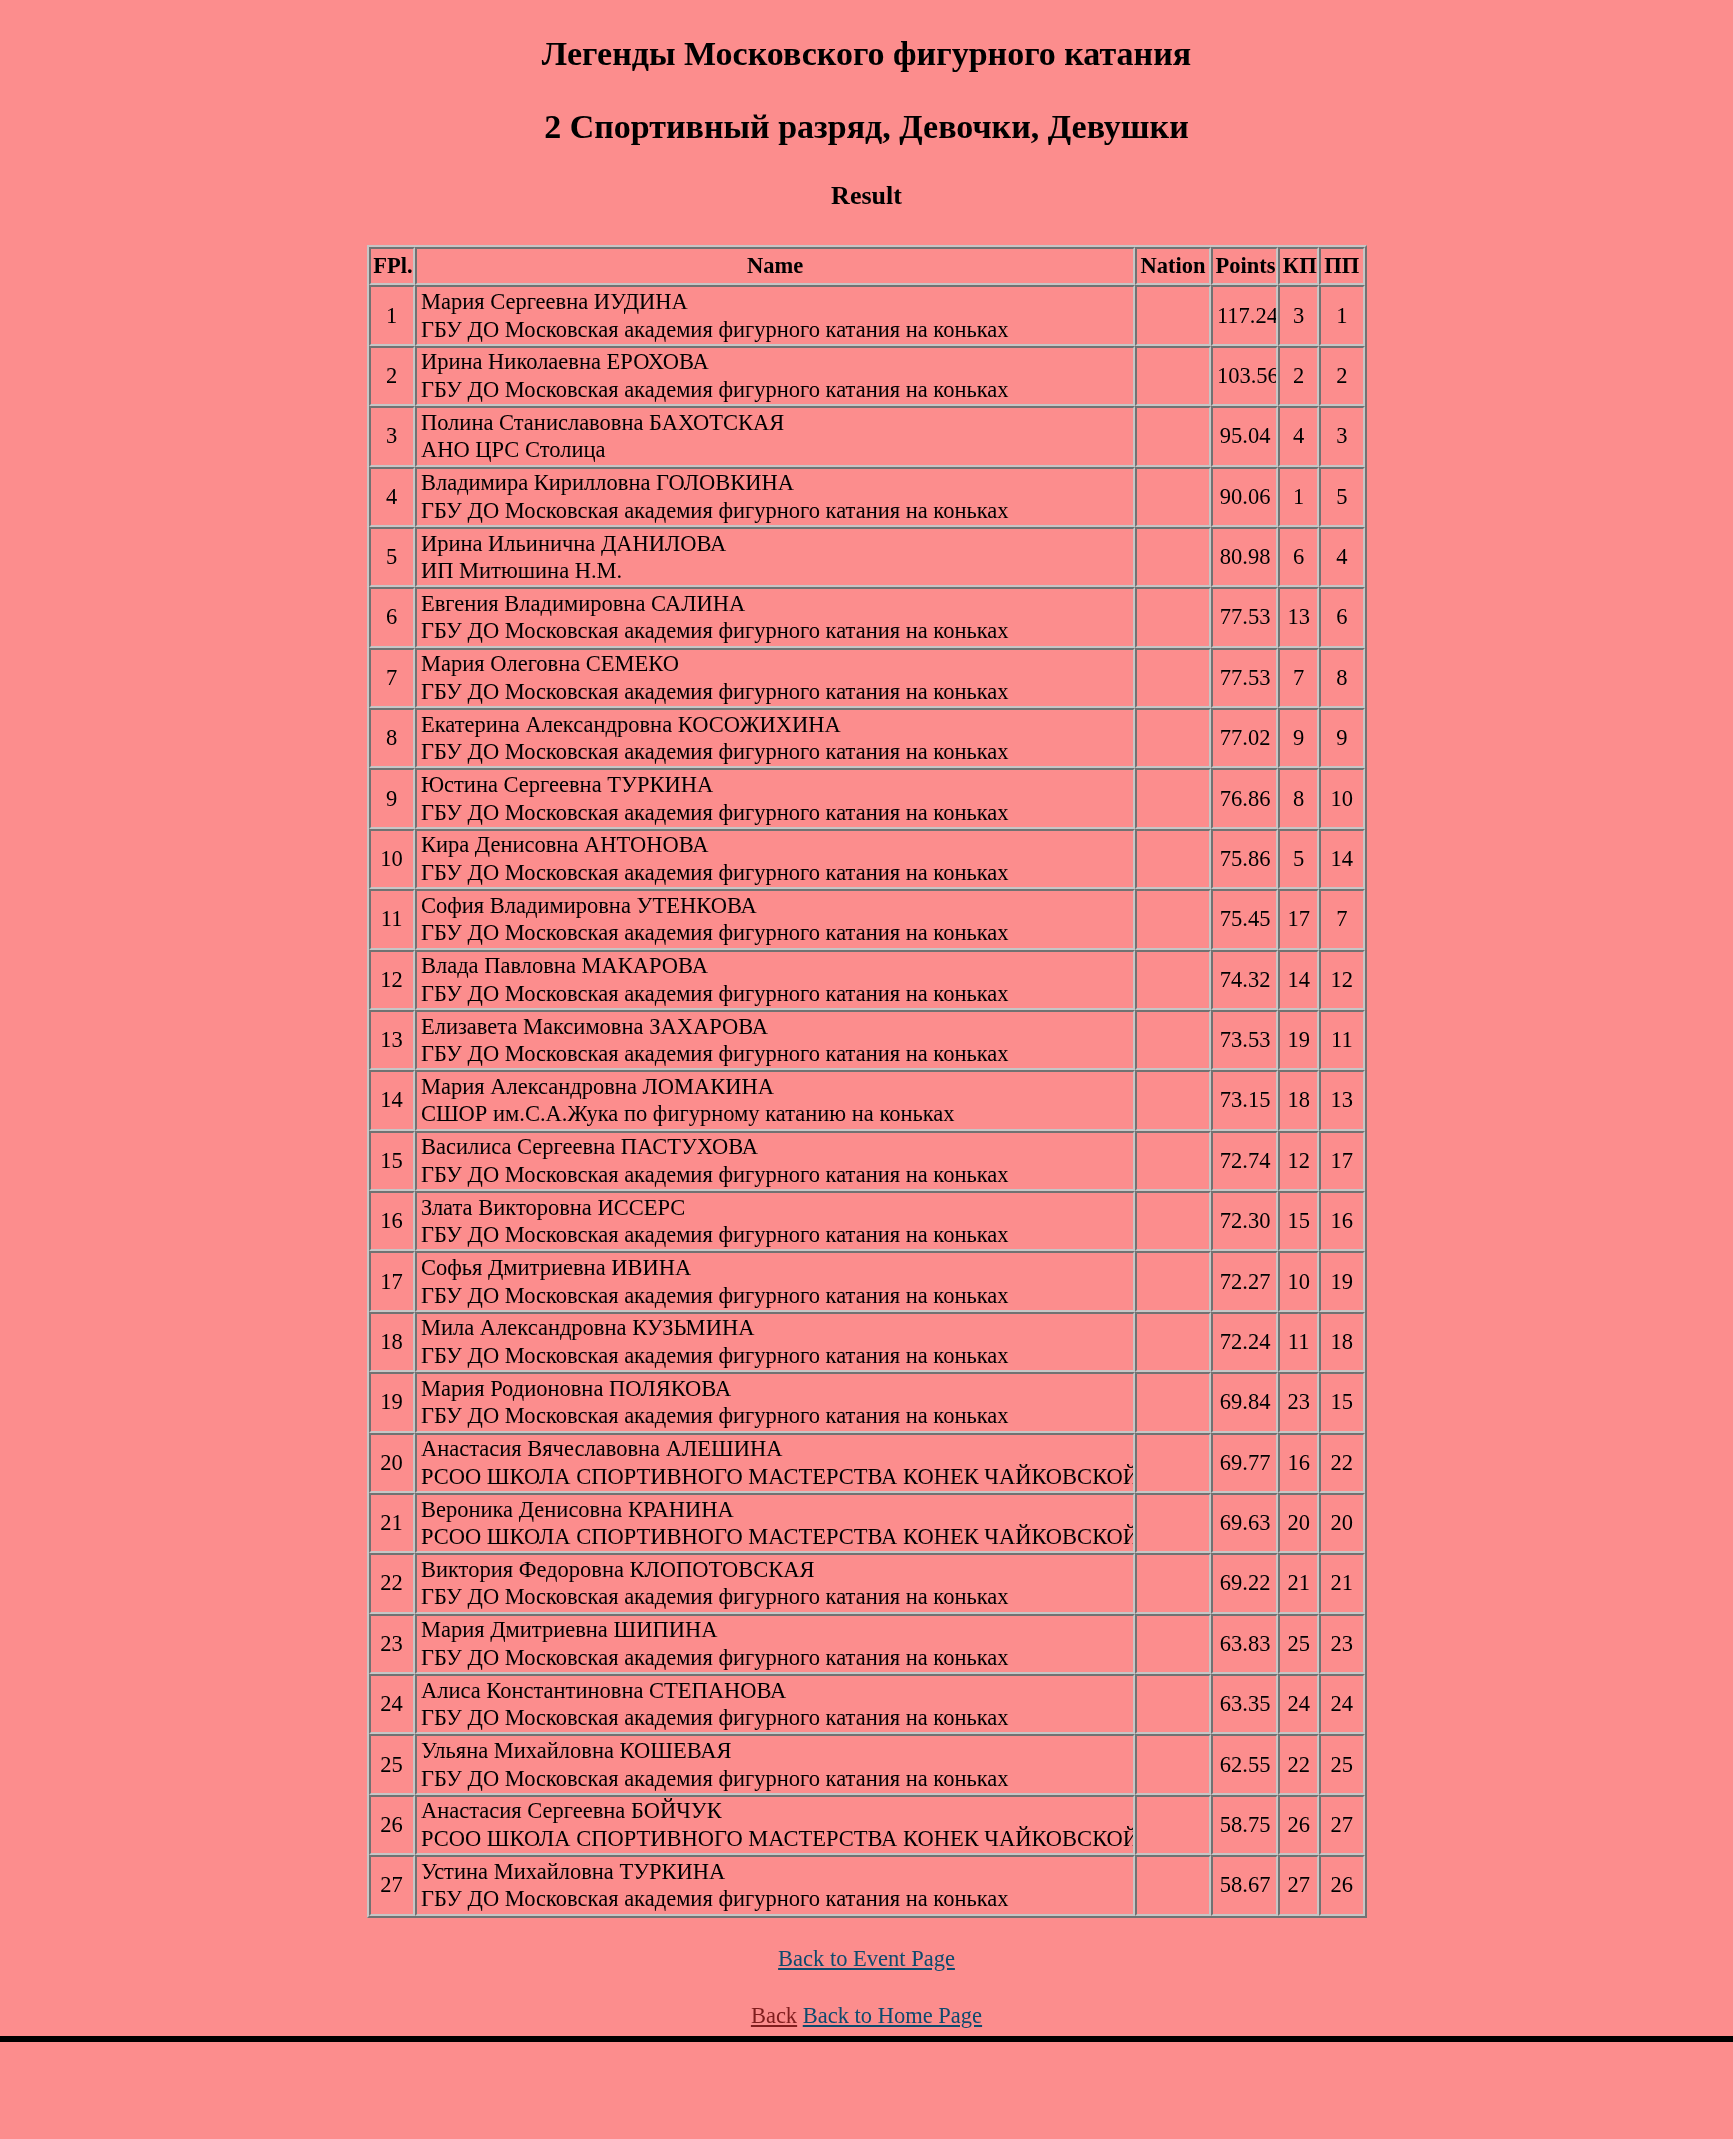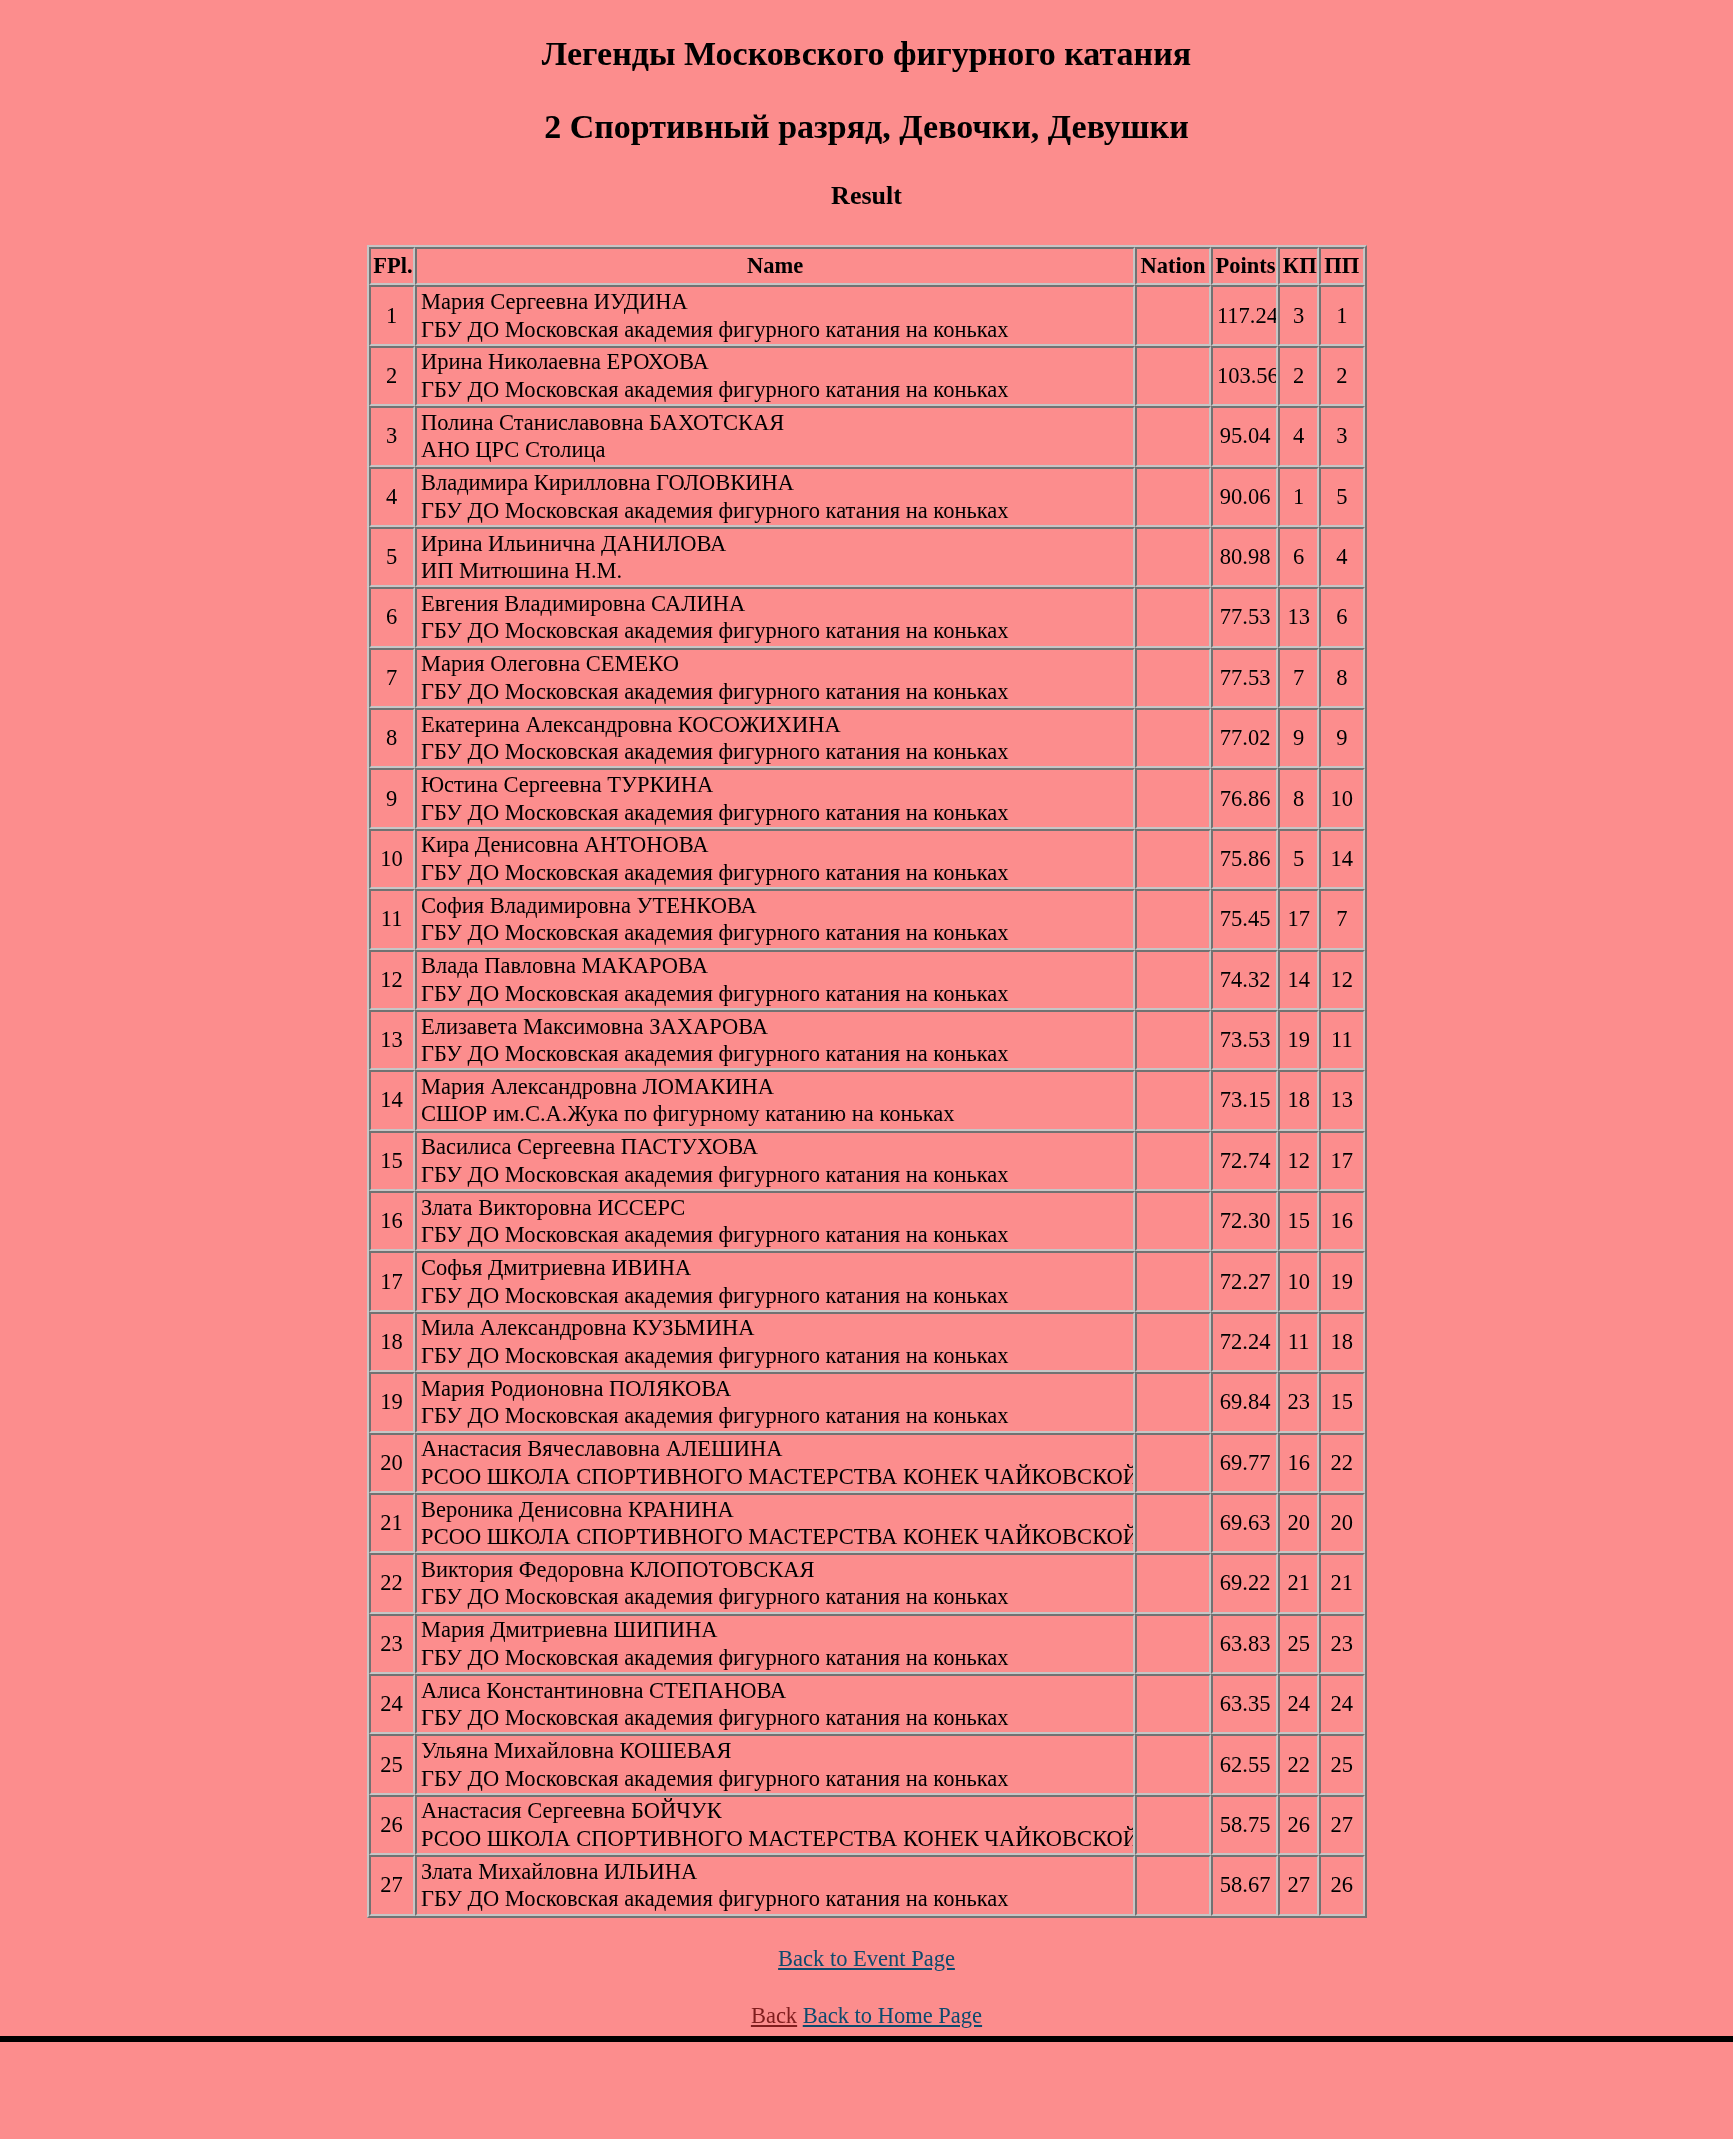--- a/index.html
+++ b/index.html
@@ -394,21 +394,21 @@
       </td>
       <td class="c-nation"></td>
       <td class="c-points">58.75</td>
       <td class="c-kp">26</td>
       <td class="c-pp">27</td>
     </tr>
 
     <tr>
       <td class="c-fpl">27</td>
       <td class="c-name">
-        <div class="line">Злата Михайловна ИЛЬИНА</div>
+        <div class="line">Устина Михайловна ТУРКИНА</div>
         <div class="line">ГБУ ДО Московская академия фигурного катания на коньках</div>
       </td>
       <td class="c-nation"></td>
       <td class="c-points">58.67</td>
       <td class="c-kp">27</td>
       <td class="c-pp">26</td>
     </tr>
   </tbody>
   </table>
 

